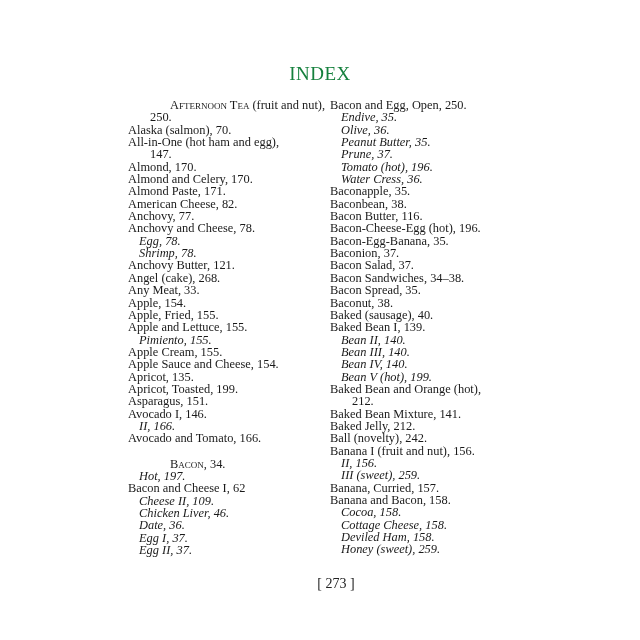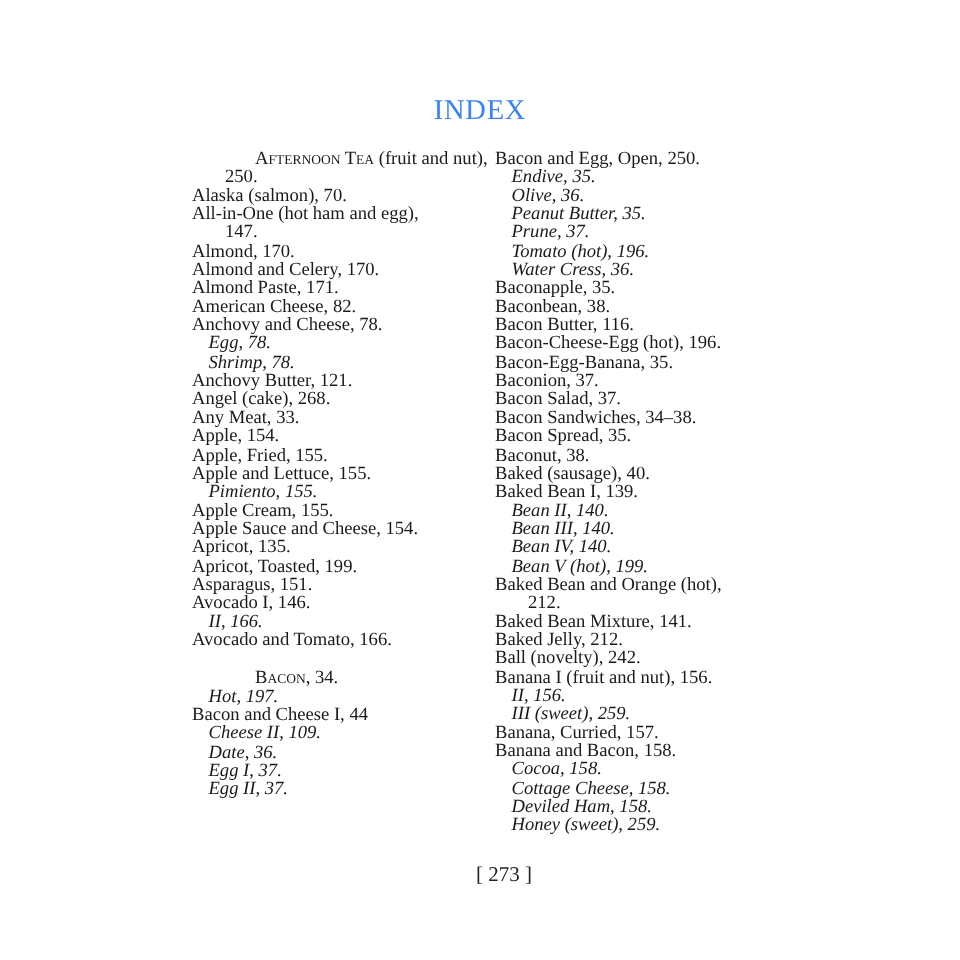--- a/index.html
+++ b/index.html
@@ -3,21 +3,21 @@
   <meta charset="utf-8">
   <style>
     html, body { margin: 0; padding: 0; }
     body {
       width: 640px; height: 640px; background: #ffffff; overflow: hidden;
       font-family: "Liberation Serif", "DejaVu Serif", serif; color: #1a1a1a;
       position: relative;
     }
     .title {
       position: absolute; left: 0; width: 640px; top: 63px; text-align: center;
-      font-size: 19px; letter-spacing: 0.5px; color: #3b82f6;
+      font-size: 19px; letter-spacing: 0.5px; color: #15803d;
     }
     .col {
       position: absolute; top: 99px; font-size: 12.4px; line-height: 12.35px;
     }
     .col-left { left: 128px; width: 172px; }
     .col-right { left: 306px; width: 200px; margin-left: 24px; }
     .entry { white-space: nowrap; }
     .entry.sub { padding-left: 11px; font-style: italic; }
     .entry.cont { padding-left: 22px; }
     .entry.gap { margin-top: 13px; }
@@ -35,42 +35,44 @@
 <div class="col col-left" id="col-left">
     <div class="entry"><span class="sc">Afternoon Tea</span> (fruit and nut),</div>
     <div class="entry cont">250.</div>
     <div class="entry">Alaska (salmon), 70.</div>
     <div class="entry">All-in-One (hot ham and egg),</div>
     <div class="entry cont">147.</div>
     <div class="entry">Almond, 170.</div>
     <div class="entry">Almond and Celery, 170.</div>
     <div class="entry">Almond Paste, 171.</div>
     <div class="entry">American Cheese, 82.</div>
+    <div class="entry">Anchovy, 77.</div>
     <div class="entry">Anchovy and Cheese, 78.</div>
     <div class="entry sub">Egg, 78.</div>
     <div class="entry sub">Shrimp, 78.</div>
     <div class="entry">Anchovy Butter, 121.</div>
     <div class="entry">Angel (cake), 268.</div>
     <div class="entry">Any Meat, 33.</div>
     <div class="entry">Apple, 154.</div>
     <div class="entry">Apple, Fried, 155.</div>
     <div class="entry">Apple and Lettuce, 155.</div>
     <div class="entry sub">Pimiento, 155.</div>
     <div class="entry">Apple Cream, 155.</div>
     <div class="entry">Apple Sauce and Cheese, 154.</div>
     <div class="entry">Apricot, 135.</div>
     <div class="entry">Apricot, Toasted, 199.</div>
     <div class="entry">Asparagus, 151.</div>
     <div class="entry">Avocado I, 146.</div>
     <div class="entry sub">II, 166.</div>
     <div class="entry">Avocado and Tomato, 166.</div>
     <div class="entry gap"><span class="sc">Bacon</span>, 34.</div>
     <div class="entry sub">Hot, 197.</div>
-    <div class="entry">Bacon and Cheese I, 44</div>
+    <div class="entry">Bacon and Cheese I, 62</div>
     <div class="entry sub">Cheese II, 109.</div>
+    <div class="entry sub">Chicken Liver, 46.</div>
     <div class="entry sub">Date, 36.</div>
     <div class="entry sub">Egg I, 37.</div>
     <div class="entry sub">Egg II, 37.</div>
   </div>
 <div class="col col-right" id="col-right">
     <div class="entry">Bacon and Egg, Open, 250.</div>
     <div class="entry sub">Endive, 35.</div>
     <div class="entry sub">Olive, 36.</div>
     <div class="entry sub">Peanut Butter, 35.</div>
     <div class="entry sub">Prune, 37.</div>

